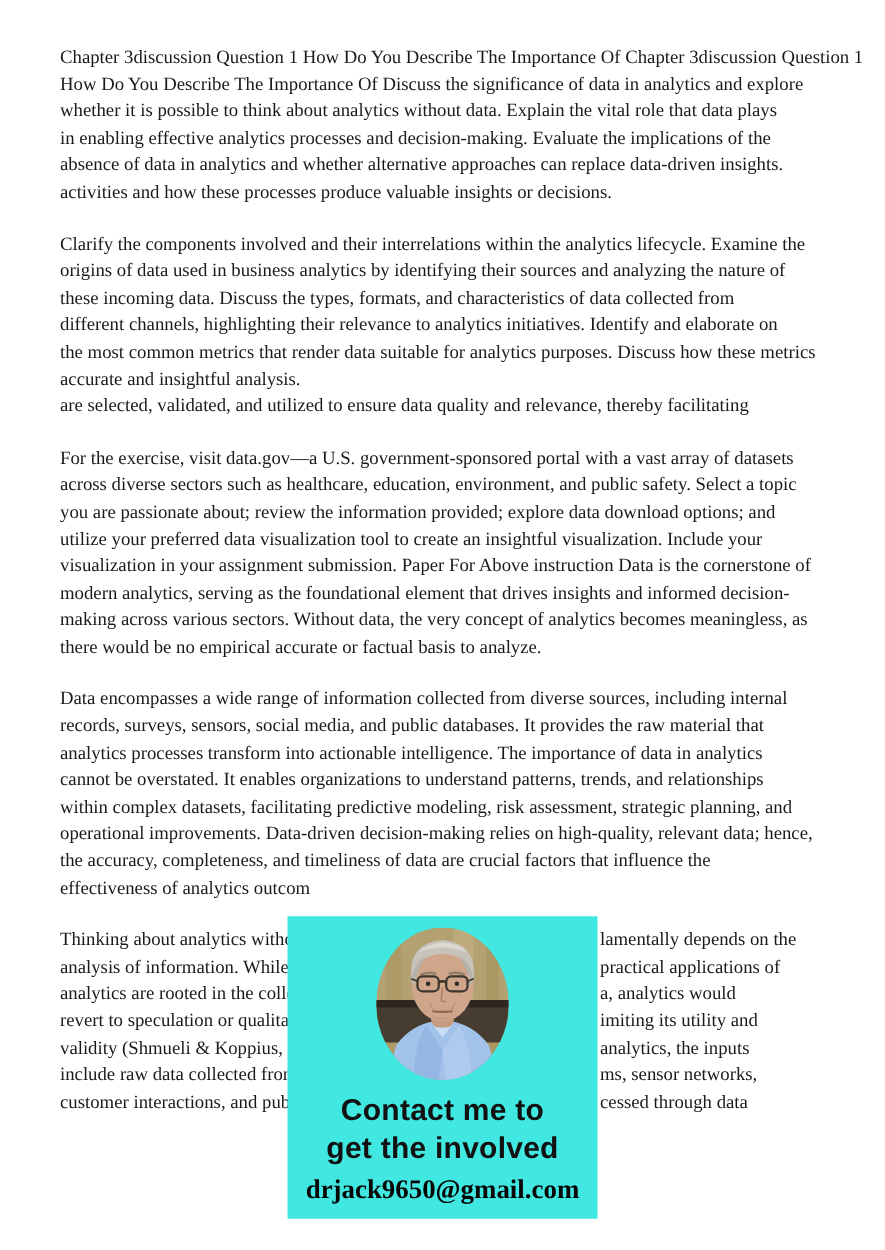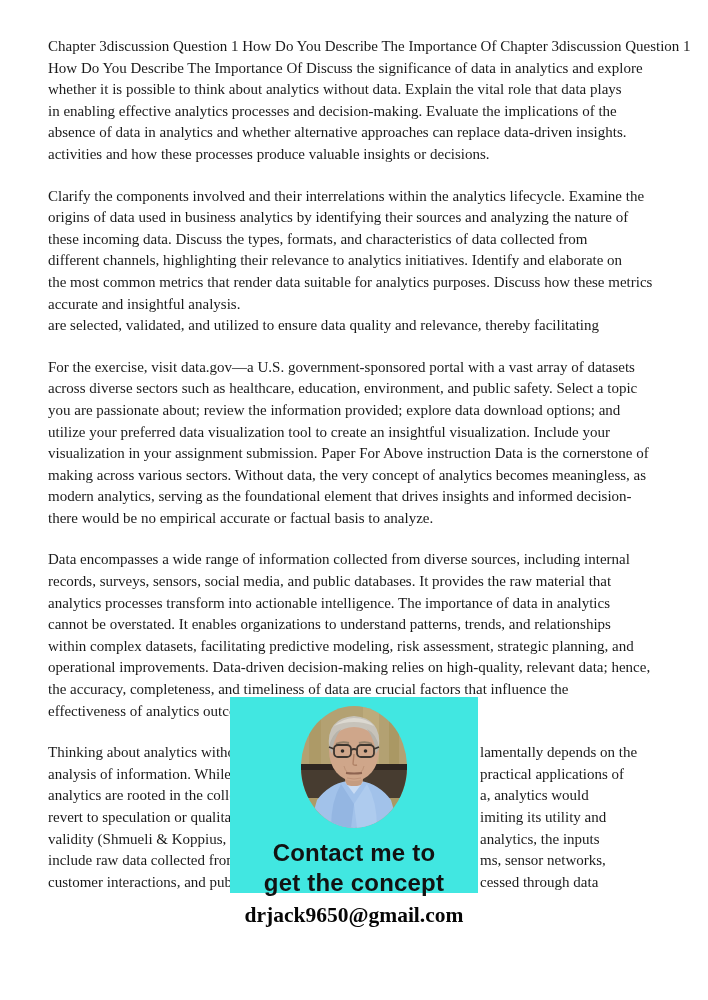--- a/index.html
+++ b/index.html
@@ -23,23 +23,23 @@
   }
   .para { margin: 0 0 20px 0; }
   .line { white-space: nowrap; height: 21.6px; overflow: visible; }
   .line.split { position: relative; }
   .frag-left { white-space: nowrap; }
   .frag-right { position: absolute; left: 432px; top: 0; white-space: nowrap; }
 
   .overlay {
     position: absolute;
     left: 230px;
-    top: 697px;
+    top: 733px;
     width: 248px;
-    height: 196px;
+    height: 242px;
     display: flex;
     flex-direction: column;
     align-items: center;
     background: #41e7e1;
   }
   .photo {
     margin-top: 9px;
     width: 106px;
     height: 122px;
     border-radius: 50%;
@@ -88,22 +88,22 @@
         <div class="line">the most common metrics that render data suitable for analytics purposes. Discuss how these metrics</div>
         <div class="line">accurate and insightful analysis.</div>
         <div class="line">are selected, validated, and utilized to ensure data quality and relevance, thereby facilitating</div>
       </div>
       <div class="para">
         <div class="line">For the exercise, visit data.gov—a U.S. government-sponsored portal with a vast array of datasets</div>
         <div class="line">across diverse sectors such as healthcare, education, environment, and public safety. Select a topic</div>
         <div class="line">you are passionate about; review the information provided; explore data download options; and</div>
         <div class="line">utilize your preferred data visualization tool to create an insightful visualization. Include your</div>
         <div class="line">visualization in your assignment submission. Paper For Above instruction Data is the cornerstone of</div>
+        <div class="line">modern analytics, serving as the foundational element that drives insights and informed decision-</div>
         <div class="line">making across various sectors. Without data, the very concept of analytics becomes meaningless, as</div>
-        <div class="line">modern analytics, serving as the foundational element that drives insights and informed decision-</div>
         <div class="line">there would be no empirical accurate or factual basis to analyze.</div>
       </div>
       <div class="para">
         <div class="line">Data encompasses a wide range of information collected from diverse sources, including internal</div>
         <div class="line">records, surveys, sensors, social media, and public databases. It provides the raw material that</div>
         <div class="line">analytics processes transform into actionable intelligence. The importance of data in analytics</div>
         <div class="line">cannot be overstated. It enables organizations to understand patterns, trends, and relationships</div>
         <div class="line">within complex datasets, facilitating predictive modeling, risk assessment, strategic planning, and</div>
         <div class="line">operational improvements. Data-driven decision-making relies on high-quality, relevant data; hence,</div>
         <div class="line">the accuracy, completeness, and timeliness of data are crucial factors that influence the</div>
@@ -160,18 +160,18 @@
         <path d="M53,48 L52,58 Q53,60 56,59" stroke="#b08266" stroke-width="1.4" fill="none"></path>
 
         <path d="M45,67 Q53,68 61,67" stroke="#8d6350" stroke-width="1.8" fill="none"></path>
         <path d="M46,72 Q53,74 60,72" stroke="#b98d72" stroke-width="1" fill="none" opacity="0.7"></path>
 
         <path d="M43,60 Q44,64 46,66 M63,60 Q62,64 60,66" stroke="#b98d72" stroke-width="1" fill="none" opacity="0.8"></path>
       </svg>
     </div>
     <div class="caption">
       <div>Contact me to</div>
-      <div>get the concept</div>
+      <div>get the involved</div>
     </div>
     <div class="email">drjack9650@gmail.com</div>
   </div>
 
 </div>
 
 </body></html>

